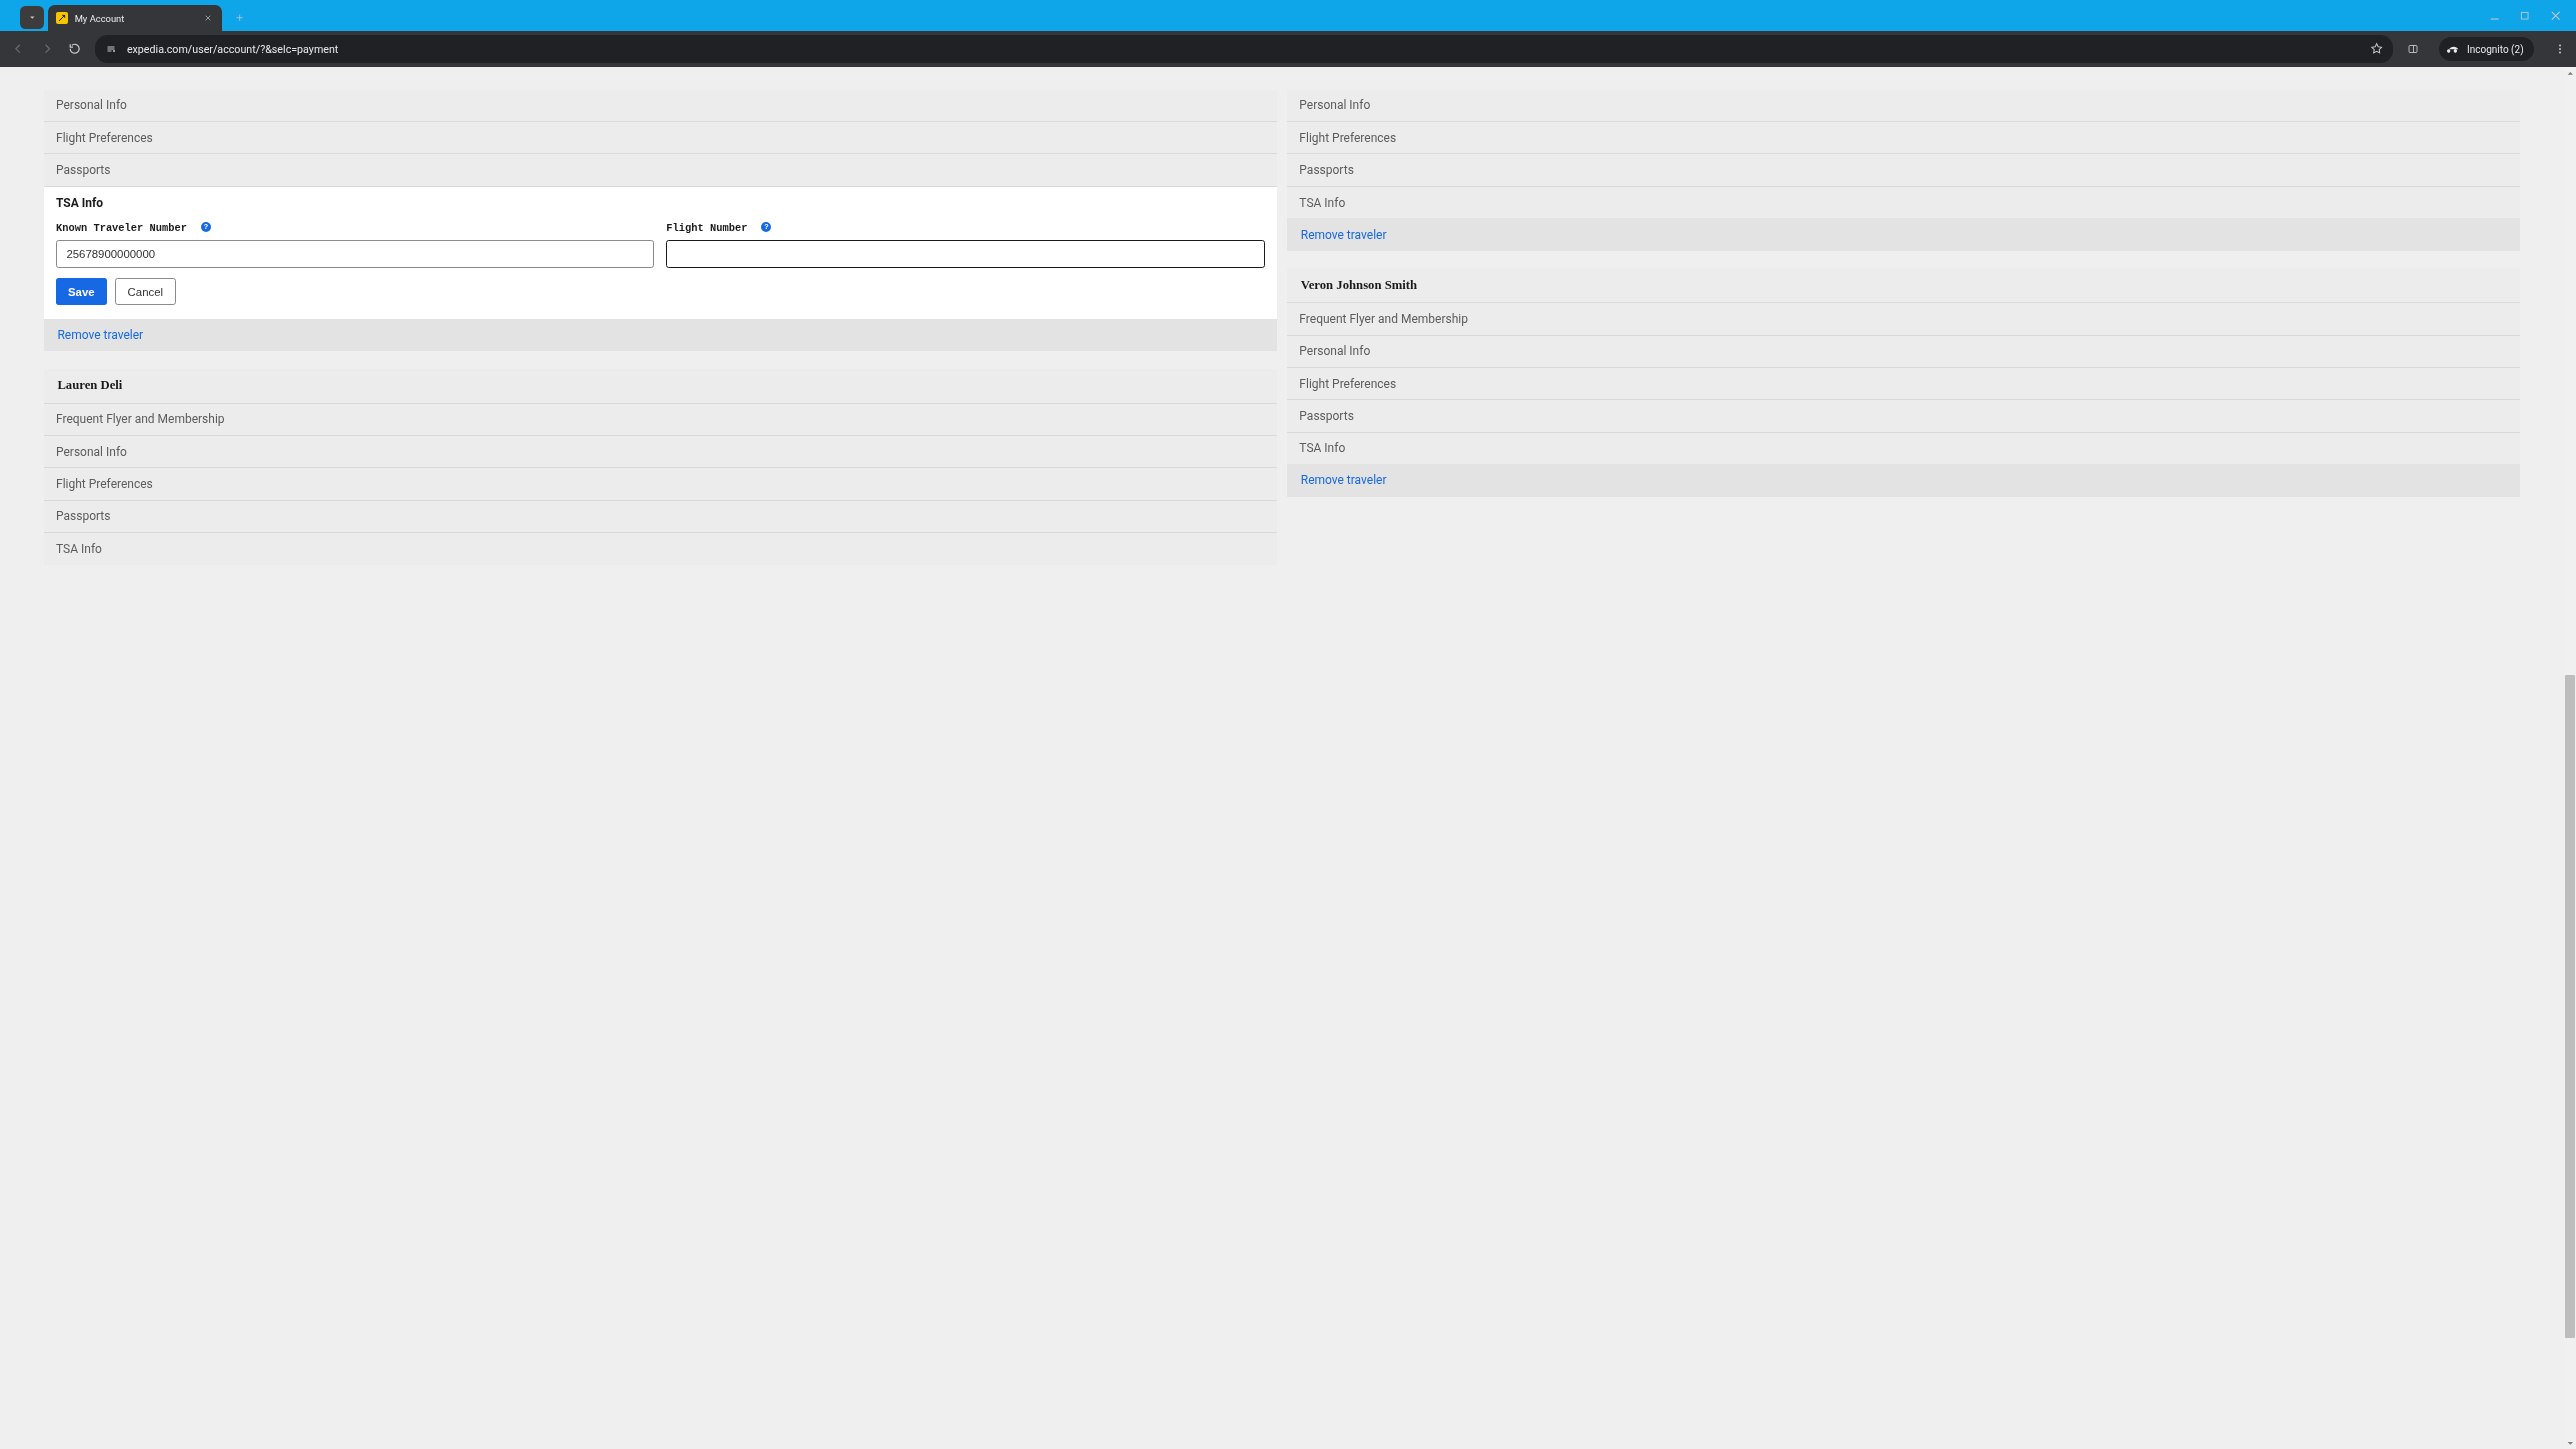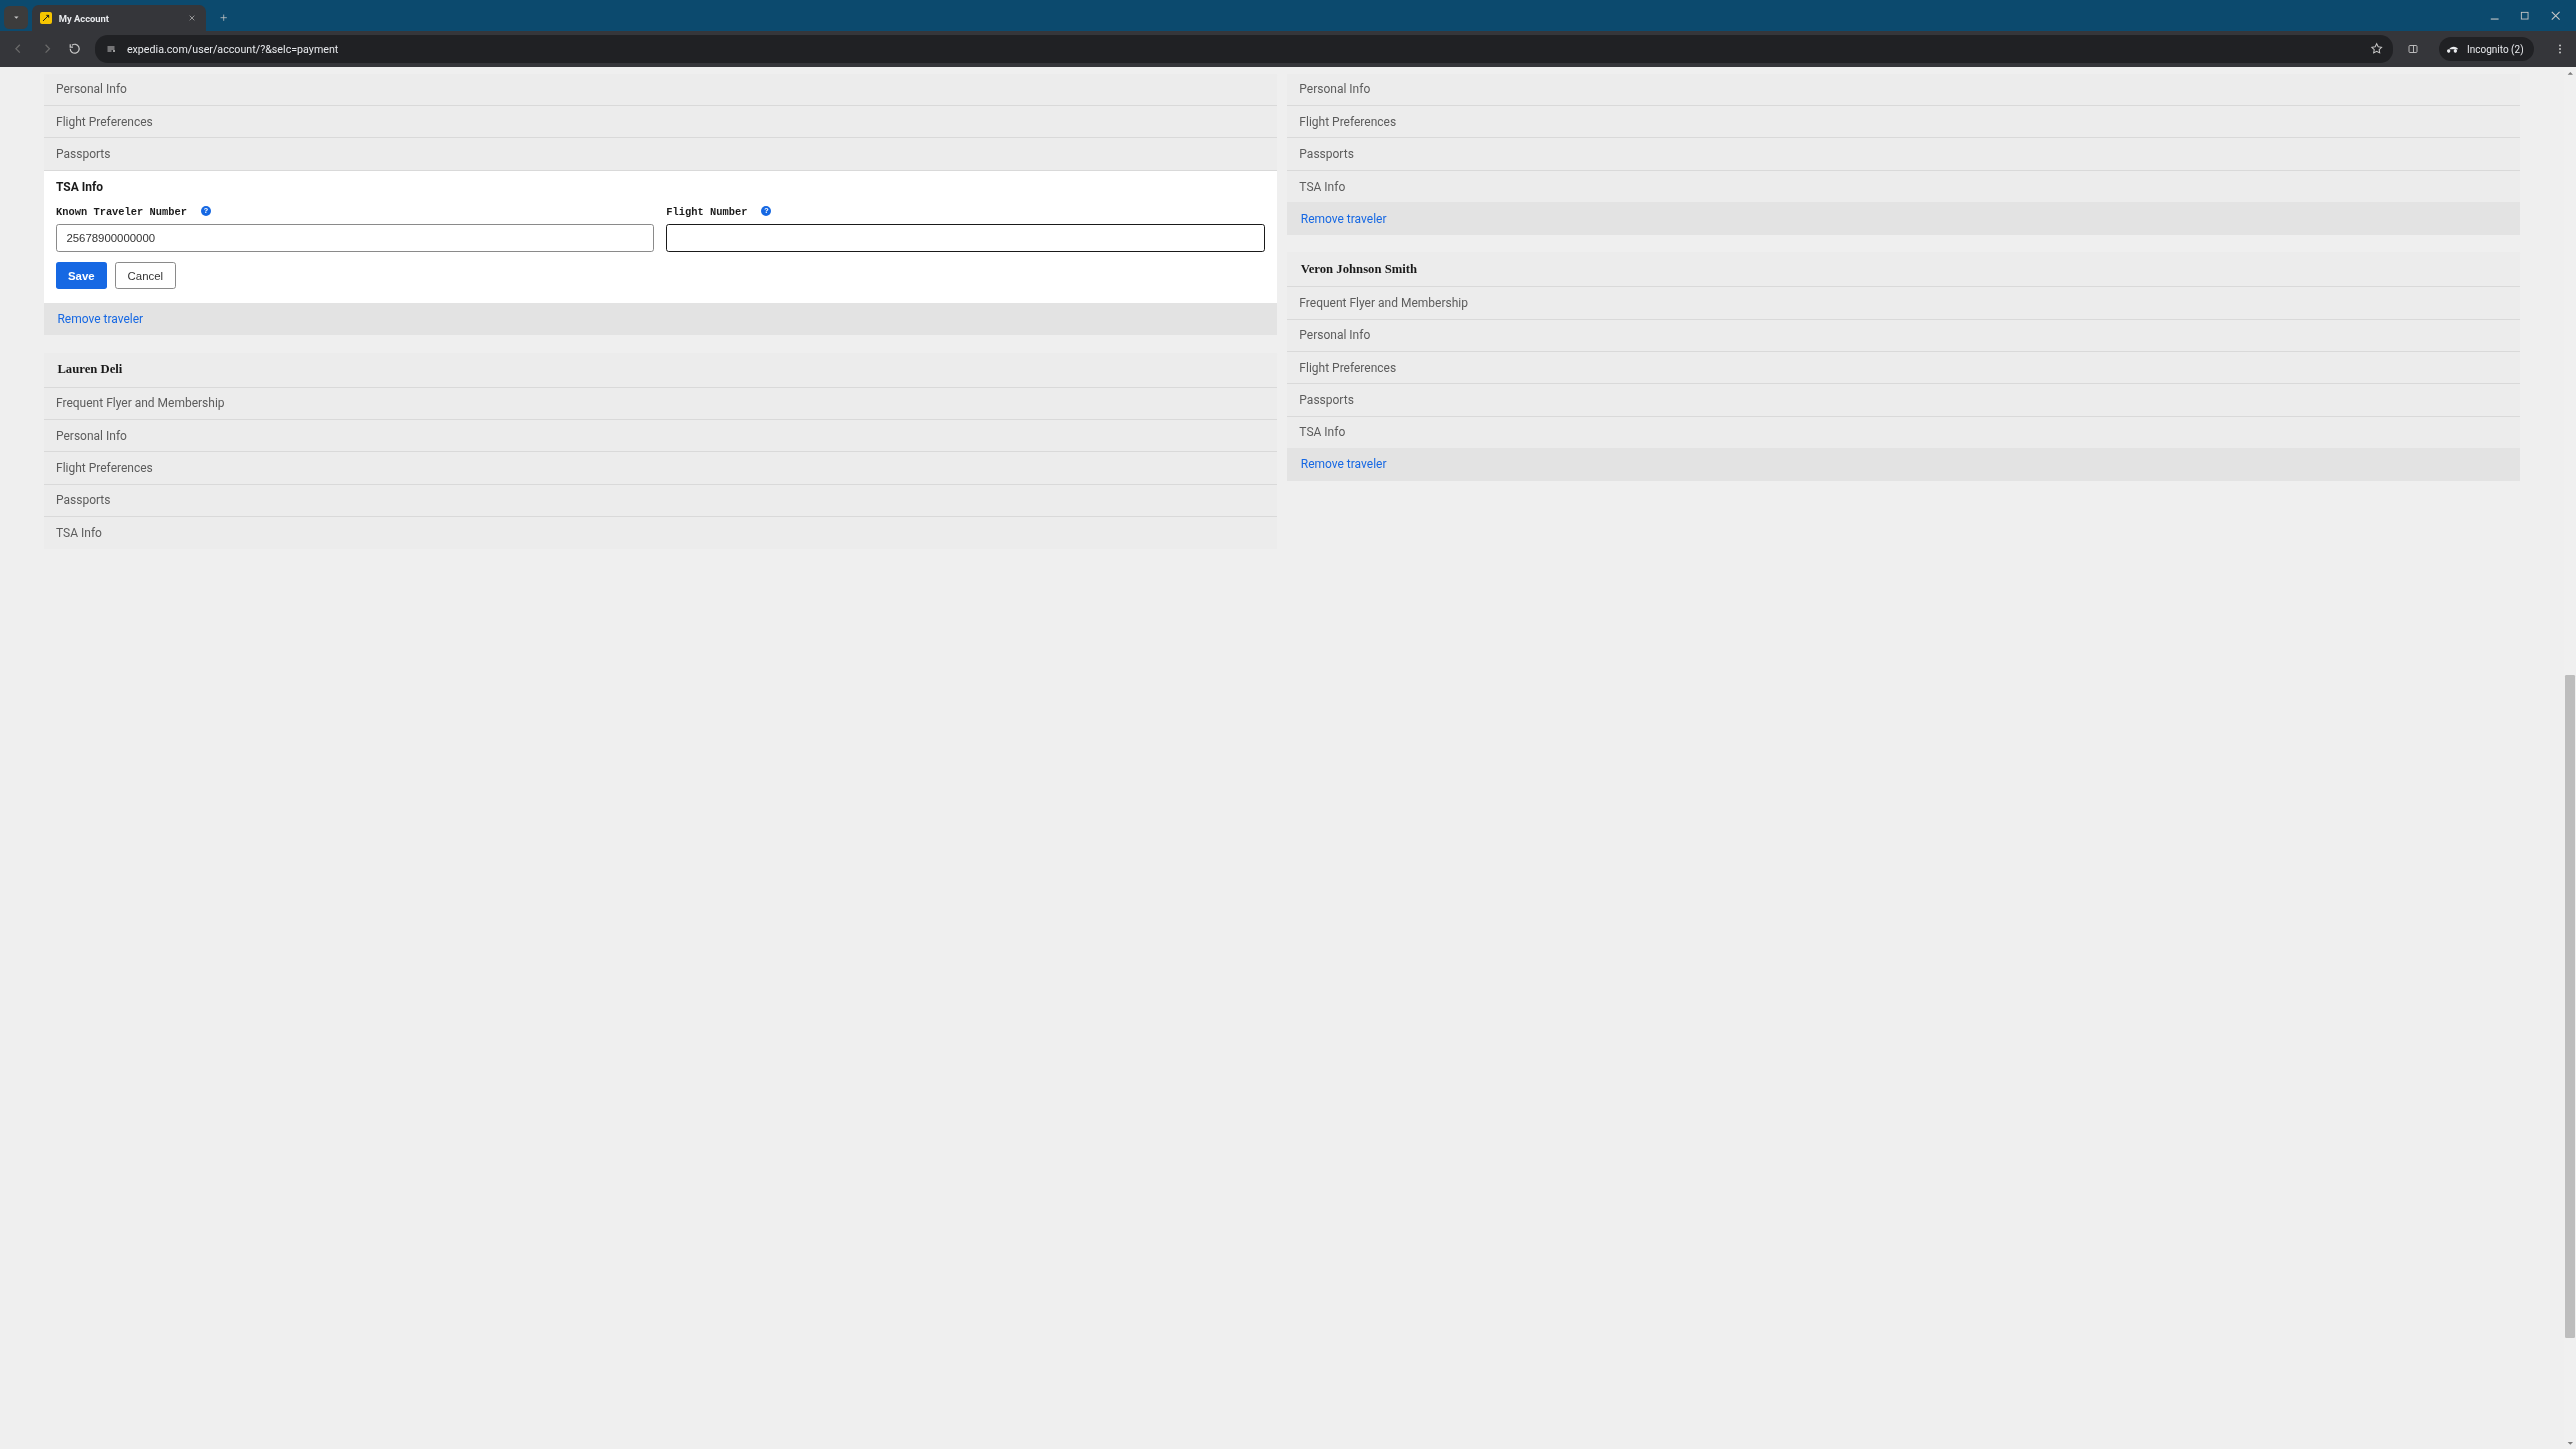--- a/index.html
+++ b/index.html
@@ -15,26 +15,25 @@
   .chrome {
     display: flex;
     flex-direction: column;
     width: 100%;
     height: 100%;
   }
 
   
   .tabstrip {
     height: 31px;
-    background: #0c4a6e;
+    background: #0ea5e9;
     display: flex;
     align-items: flex-end;
-    padding-left: 4px;
+    padding-left: 20px;
     position: relative;
-    font-weight: bold;
   }
   .tabstrip-left {
     display: flex;
     align-items: center;
     height: 31px;
   }
   .tab-search-btn {
     width: 24px; height: 23px;
     background: #3c3c3c;
     border-radius: 5.4px;
@@ -176,20 +175,21 @@
     position: relative;
     background: #efefef;
     overflow: hidden;
   }
   .page {
     position:absolute;
     inset: 0 12px 0 0;
     background: #efefef;
     overflow: hidden;
     color: #333;
+    margin-top: 16px;
   }
 
   .cols {
     display: flex;
     gap: 10.7px;
     padding: 0 44px 0 44px;
     height: 100%;
   }
   .col {
     flex: 1;

